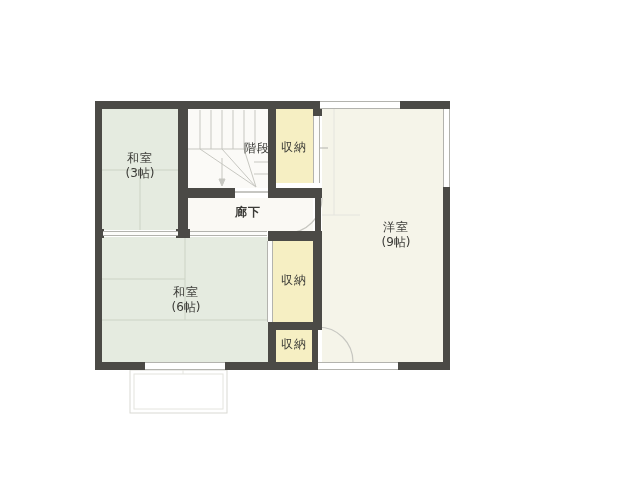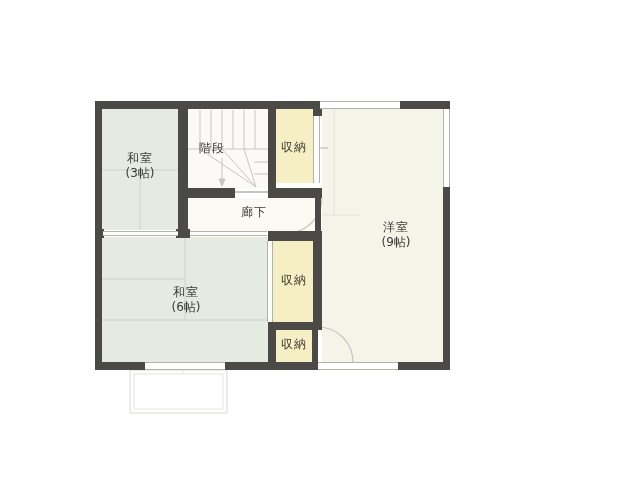--- a/index.html
+++ b/index.html
@@ -116,27 +116,27 @@
 
   <div class="slide-h" style="left:103px;top:231px;width:75px;height:5px;"></div>
   <div class="slide-h" style="left:190px;top:231px;width:77px;height:5px;"></div>
   <div class="slide-v" style="left:313px;top:116px;width:7px;height:67px;"></div>
   <div class="slide-v" style="left:267px;top:241px;width:6px;height:81px;"></div>
 
   <div class="label" style="left:140px;top:151px;">
     <span>和室</span>
     <span class="size">(3帖)</span>
   </div>
-  <div class="label" style="left:212px;top:141px;">
+  <div class="label" style="left:236px;top:141px;padding-left:42px;">
     <span>階段</span>
   </div>
   <div class="label" style="left:294px;top:140px;">
     <span>収納</span>
   </div>
-  <div class="label" style="left:254px;top:205px;">
+  <div class="label" style="left:248px;top:205px;font-weight:bold;">
     <span>廊下</span>
   </div>
   <div class="label" style="left:396px;top:220px;">
     <span>洋室</span>
     <span class="size">(9帖)</span>
   </div>
   <div class="label" style="left:186px;top:285px;">
     <span>和室</span>
     <span class="size">(6帖)</span>
   </div>

